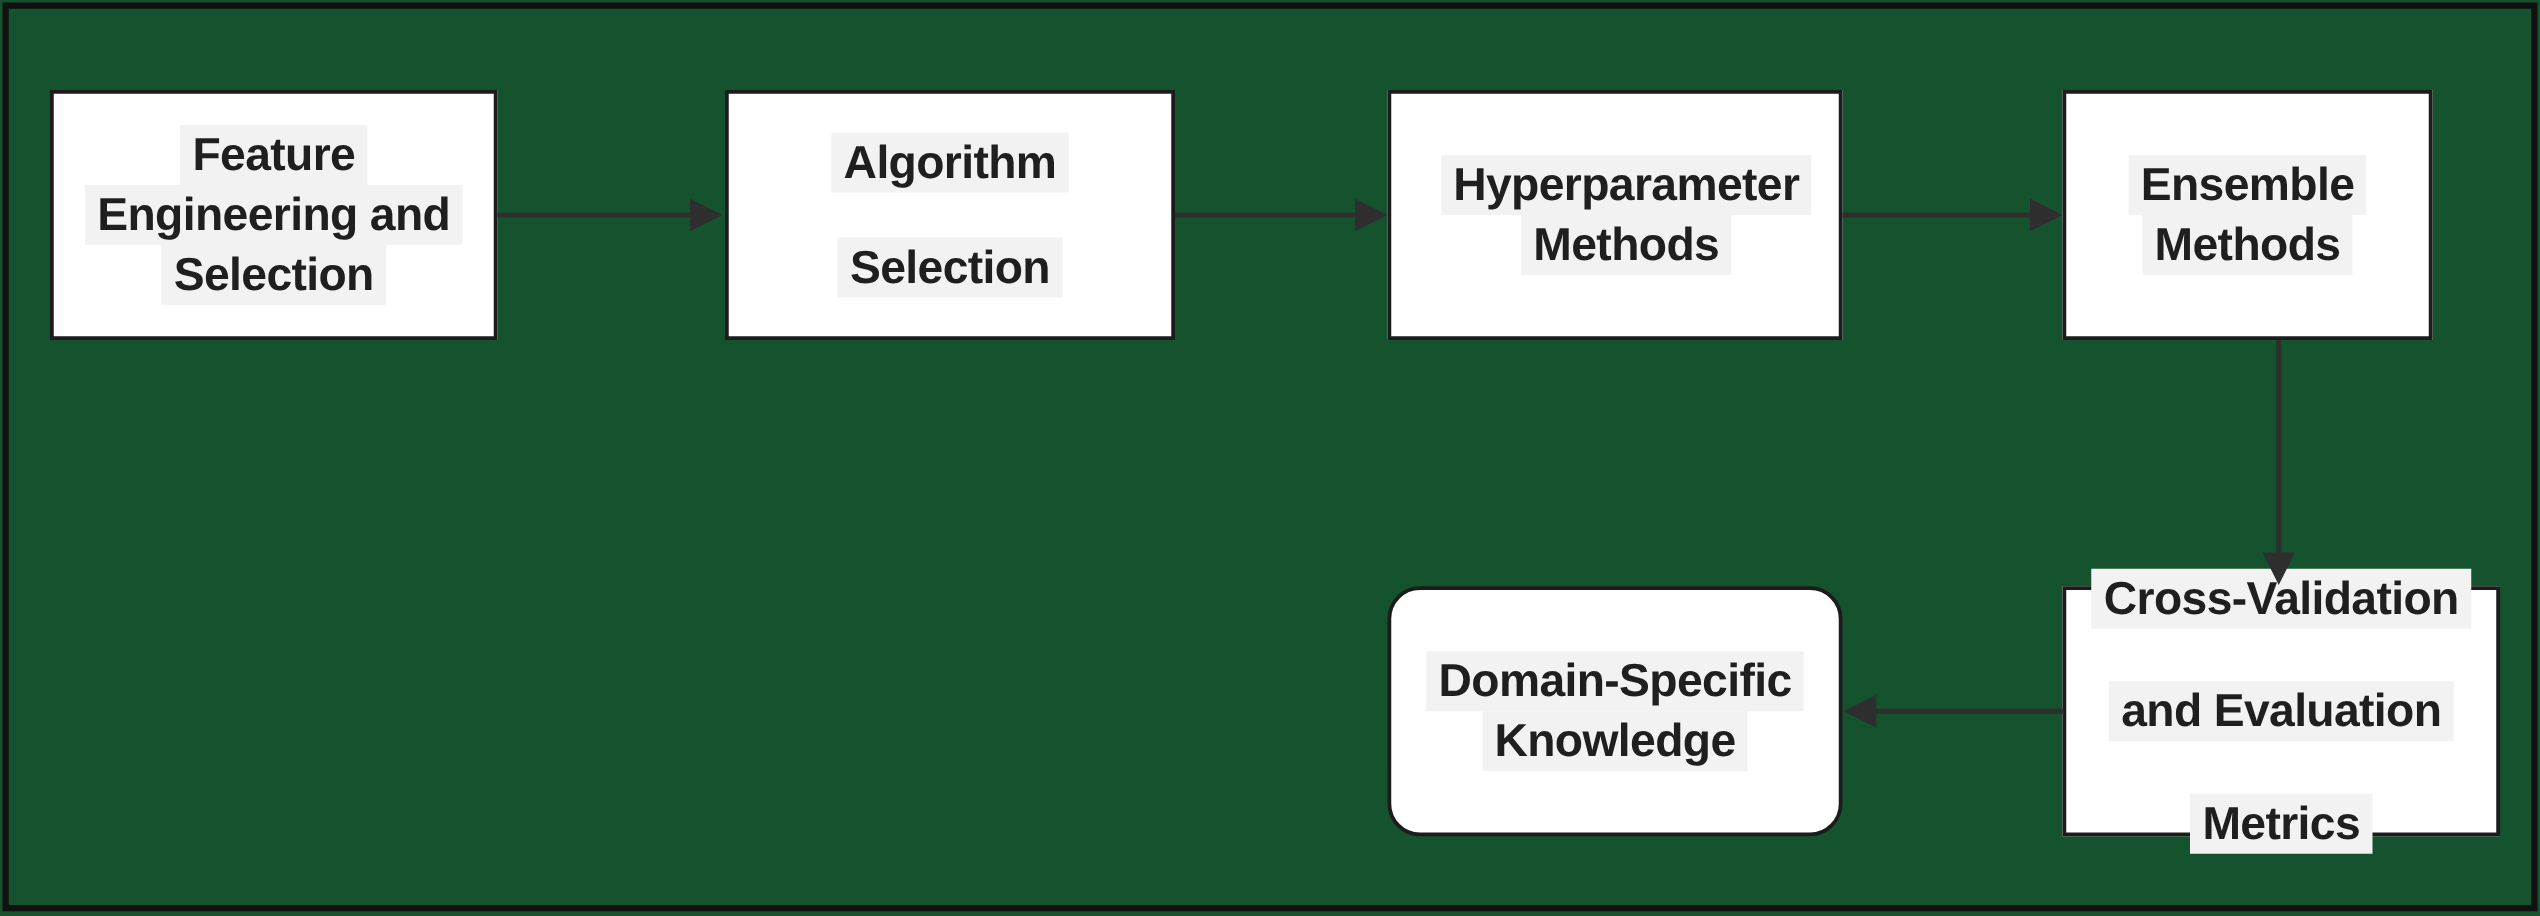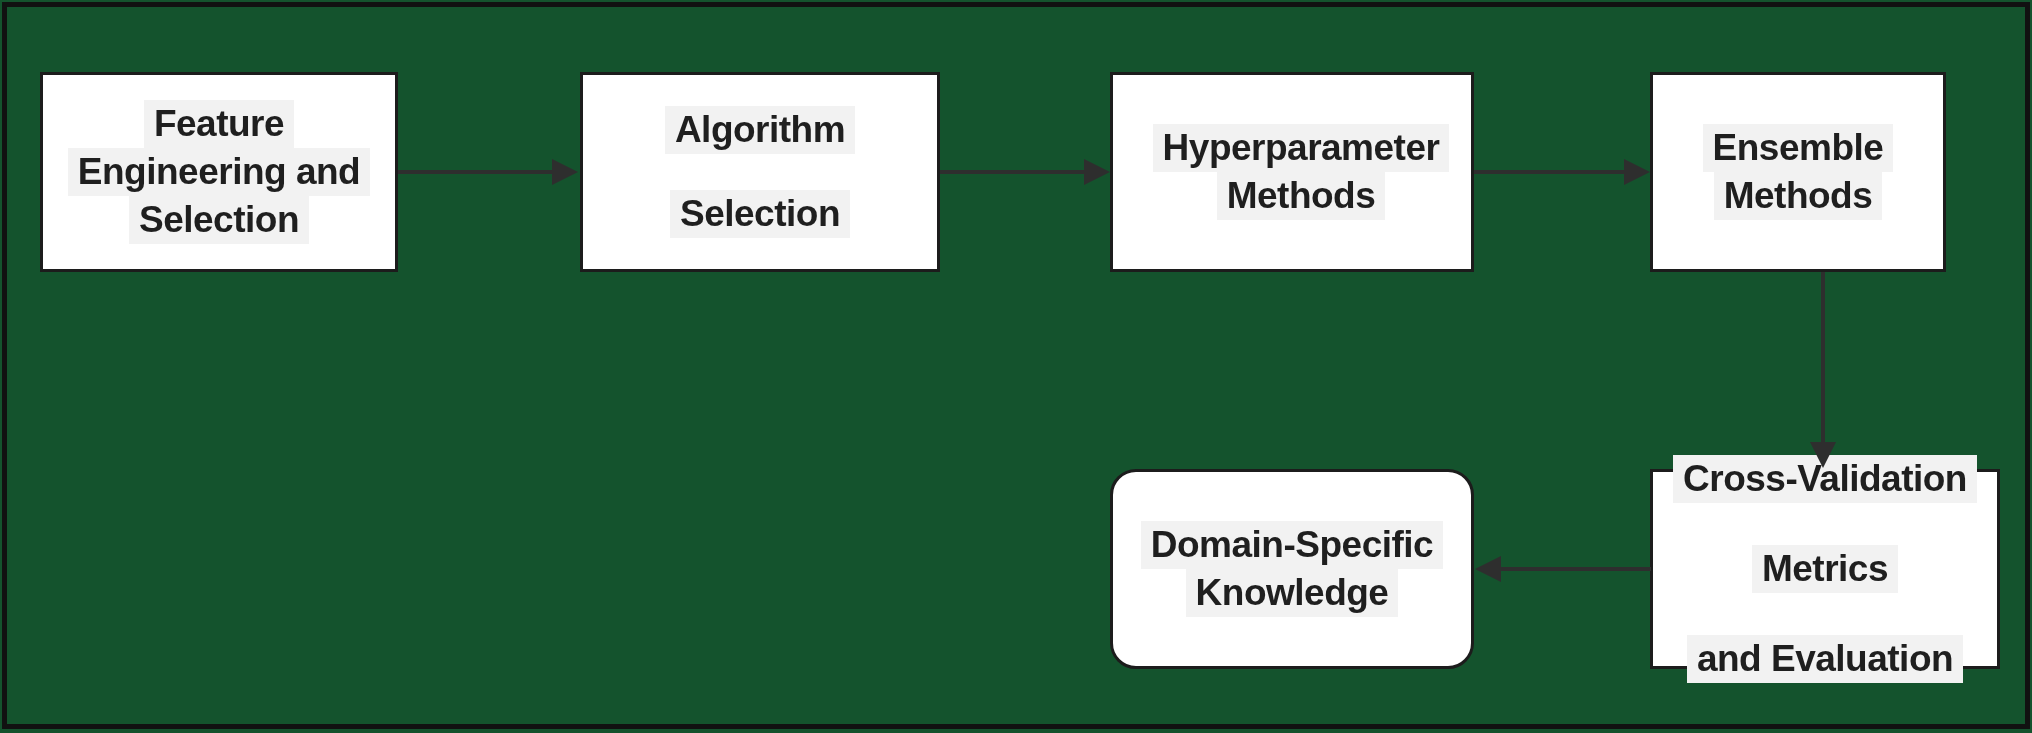--- a/index.html
+++ b/index.html
@@ -87,22 +87,22 @@
     <span class="hl">Methods</span>
   </div>
 
   <div class="node n4">
     <span class="hl">Ensemble</span>
     <span class="hl">Methods</span>
   </div>
 
   <div class="node n5">
     <span class="hl">Cross-Validation</span>
+    <span class="hl">and Evaluation</span>
     <span class="hl">Metrics</span>
-    <span class="hl">and Evaluation</span>
   </div>
 
   <div class="node n6">
     <span class="hl">Domain-Specific</span>
     <span class="hl">Knowledge</span>
   </div>
 
   <div class="aline a1-line"></div>
   <div class="ahead right a1-head"></div>
 

